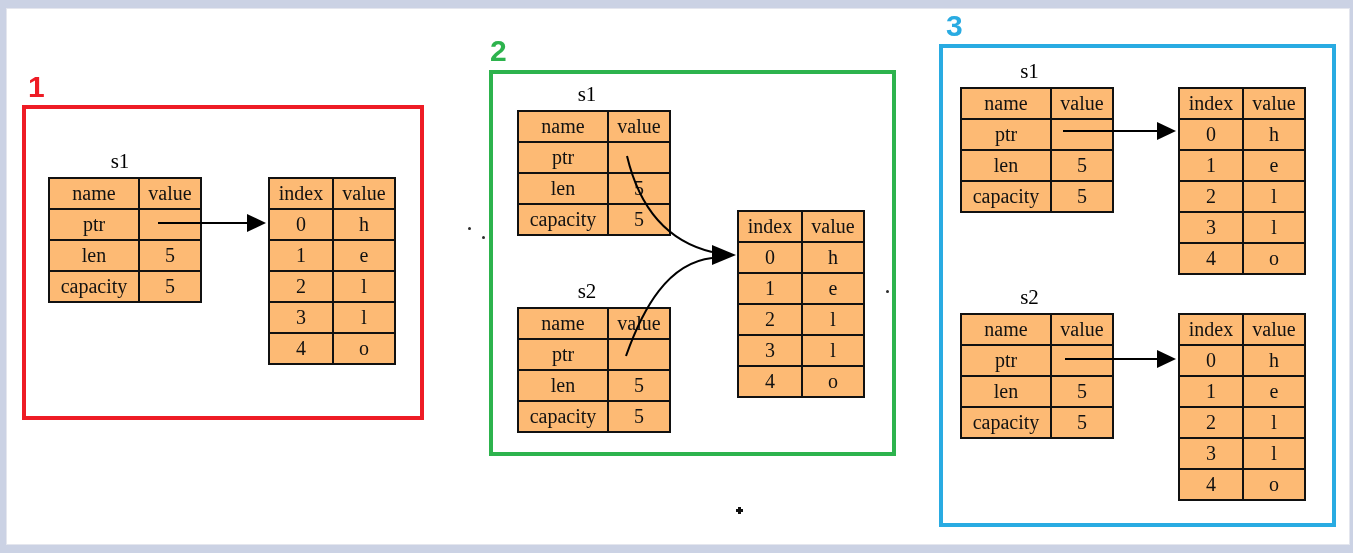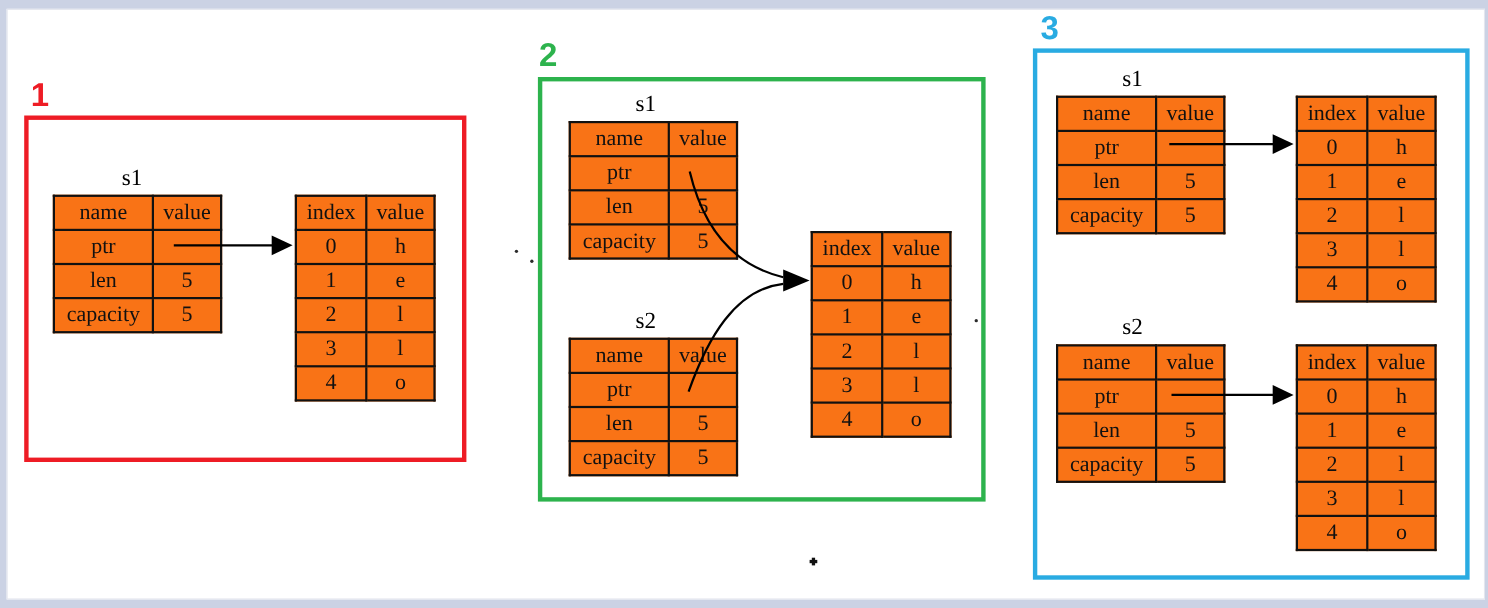--- a/index.html
+++ b/index.html
@@ -45,21 +45,21 @@
   #title-p1-s1{left:48px;top:149px;width:144px;}
   #title-p2-s1{left:517px;top:82px;width:140px;}
   #title-p2-s2{left:517px;top:279px;width:140px;}
   #title-p3-s1{left:960px;top:59px;width:139px;}
   #title-p3-s2{left:960px;top:285px;width:139px;}
 
   table.mem{
     position:absolute;
     border-collapse:collapse;
     table-layout:fixed;
-    background:#f97316;
+    background:#fdba74;
   }
   table.mem th, table.mem td{
     border:2px solid #111;
     font-size:20px;
     font-weight:normal;
     text-align:center;
     vertical-align:middle;
     height:29px;
     padding:0 2px;
     color:#111;

